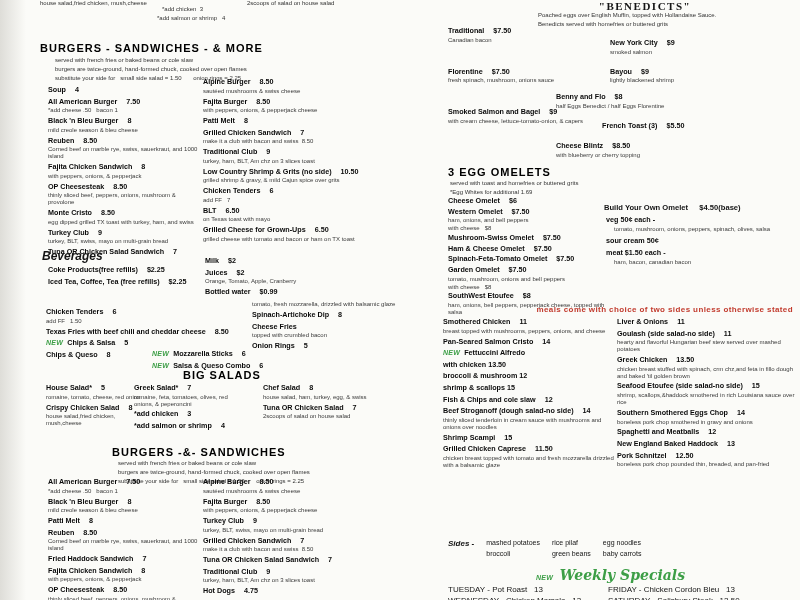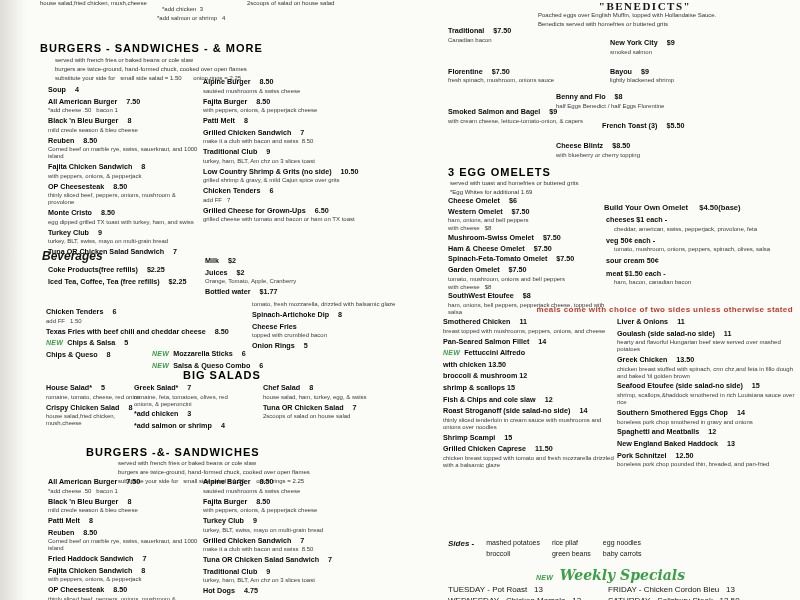--- a/index.html
+++ b/index.html
@@ -62,32 +62,33 @@
       <div class="mi"><span class="nm">Tuna OR Chicken Salad Sandwich</span><span class="pr">7</span></div>
     </div>
   <div class="abs" style="left:203px;top:78px;width:180px">
       <div class="mi"><span class="nm">Alpine Burger</span><span class="pr">8.50</span><div class="ds">sautéed mushrooms &amp; swiss cheese</div></div>
       <div class="mi"><span class="nm">Fajita Burger</span><span class="pr">8.50</span><div class="ds">with peppers, onions, &amp; pepperjack cheese</div></div>
       <div class="mi"><span class="nm">Patti Melt</span><span class="pr">8</span></div>
       <div class="mi"><span class="nm">Grilled Chicken Sandwich</span><span class="pr">7</span><div class="ds">make it a club with bacon and swiss&nbsp;&nbsp;8.50</div></div>
       <div class="mi"><span class="nm">Traditional Club</span><span class="pr">9</span><div class="ds">turkey, ham, BLT, Am chz on 3 slices toast</div></div>
       <div class="mi"><span class="nm">Low Country Shrimp &amp; Grits (no side)</span><span class="pr">10.50</span><div class="ds">grilled shrimp &amp; gravy, &amp; mild Cajun spice over grits</div></div>
       <div class="mi"><span class="nm">Chicken Tenders</span><span class="pr">6</span><div class="ds">add FF&nbsp;&nbsp;&nbsp;7</div></div>
+      <div class="mi"><span class="nm">BLT</span><span class="pr">6.50</span><div class="ds">on Texas toast with mayo</div></div>
       <div class="mi"><span class="nm">Grilled Cheese for Grown-Ups</span><span class="pr">6.50</span><div class="ds">grilled cheese with tomato and bacon or ham on TX toast</div></div>
     </div>
 
   <h2 class="abs script-title" style="left:42px;top:249px">Beverages</h2>
   <div class="abs" style="left:48px;top:266px;width:160px">
       <div class="mi"><span class="nm">Coke Products(free refills)</span><span class="pr">$2.25</span></div>
       <div class="mi"><span class="nm">Iced Tea, Coffee, Tea (free refills)</span><span class="pr">$2.25</span></div>
     </div>
   <div class="abs" style="left:205px;top:257px;width:160px">
       <div class="mi"><span class="nm">Milk</span><span class="pr">$2</span></div>
       <div class="mi"><span class="nm">Juices</span><span class="pr">$2</span><div class="ds">Orange, Tomato, Apple, Cranberry</div></div>
-      <div class="mi"><span class="nm">Bottled water</span><span class="pr">$1.77</span></div>
+      <div class="mi"><span class="nm">Bottled water</span><span class="pr">$0.99</span></div>
     </div>
 
   <div class="abs" style="left:46px;top:308px;width:190px">
       <div class="mi"><span class="nm">Chicken Tenders</span><span class="pr">6</span><div class="ds">add FF&nbsp;&nbsp;&nbsp;1.50</div></div>
       <div class="mi"><span class="nm">Texas Fries with beef chili and cheddar cheese</span><span class="pr">8.50</span></div>
       <div class="mi"><span class="new">NEW</span> <span class="nm">Chips &amp; Salsa</span><span class="pr">5</span></div>
       <div class="mi"><span class="nm">Chips &amp; Queso</span><span class="pr">8</span></div>
     </div>
   <div class="abs" style="left:152px;top:350px;width:150px">
       <div class="mi"><span class="new">NEW</span> <span class="nm">Mozzarella Sticks</span><span class="pr">6</span></div>
@@ -110,21 +111,21 @@
   <div class="abs" style="left:134px;top:384px;width:112px">
       <div class="mi"><span class="nm">Greek Salad*</span><span class="pr">7</span><div class="ds">romaine, feta, tomatoes, olives, red onions, &amp; peperoncini</div></div>
       <div class="mi"><span class="nm">*add chicken</span><span class="pr">3</span></div>
       <div class="mi"><span class="nm">*add salmon or shrimp</span><span class="pr">4</span></div>
     </div>
   <div class="abs" style="left:263px;top:384px;width:118px">
       <div class="mi"><span class="nm">Chef Salad</span><span class="pr">8</span><div class="ds">house salad, ham, turkey, egg, &amp; swiss</div></div>
       <div class="mi"><span class="nm">Tuna OR Chicken Salad</span><span class="pr">7</span><div class="ds">2scoops of salad on house salad</div></div>
     </div>
 
-  <h2 class="abs sec-title" style="left:86px;top:446px">BURGERS -&amp;- SANDWICHES</h2>
+  <h2 class="abs sec-title" style="left:112px;top:446px">BURGERS -&amp;- SANDWICHES</h2>
   <div class="abs sub" style="left:118px;top:459px">
       <div>served with french fries or baked beans or cole slaw</div>
       <div>burgers are twice-ground, hand-formed chuck, cooked over open flames</div>
       <div>substitute your side for&nbsp;&nbsp; small side salad = 1.50&nbsp;&nbsp;&nbsp;&nbsp;&nbsp;&nbsp; onion rings = 2.25</div>
     </div>
   <div class="abs" style="left:48px;top:478px;width:152px">
       <div class="mi"><span class="nm">All American Burger</span><span class="pr">7.50</span><div class="ds">*add cheese .50&nbsp;&nbsp; bacon 1</div></div>
       <div class="mi"><span class="nm">Black 'n Bleu Burger</span><span class="pr">8</span><div class="ds">mild creole season &amp; bleu cheese</div></div>
       <div class="mi"><span class="nm">Patti Melt</span><span class="pr">8</span></div>
       <div class="mi"><span class="nm">Reuben</span><span class="pr">8.50</span><div class="ds">Corned beef on marble rye, swiss, sauerkraut, and 1000 island</div></div>
@@ -175,37 +176,36 @@
       <div class="mi"><span class="nm">Spinach-Feta-Tomato Omelet</span><span class="pr">$7.50</span></div>
       <div class="mi"><span class="nm">Garden Omelet</span><span class="pr">$7.50</span><div class="ds">tomato, mushroom, onions and bell peppers</div><div class="ds">with cheese&nbsp;&nbsp;&nbsp;$8</div></div>
       <div class="mi"><span class="nm">SouthWest Etoufee</span><span class="pr">$8</span><div class="ds">ham, onions, bell peppers, pepperjack cheese, topped with salsa</div></div>
     </div>
 
   <div class="abs byo-title" style="left:604px;top:203px">
     <span>Build Your Own Omelet</span>
     <span class="pr">$4.50(base)</span>
   </div>
   <div class="abs byo tight" style="left:606px;top:216px;width:190px">
-      <div class="mi"><span class="nm">cheeses $1 each -</span><div class="ds">cheddar, american, swiss, pepperjack, provolone, feta</div></div>
       <div class="mi"><span class="nm">veg 50¢ each -</span><div class="ds">tomato, mushroom, onions, peppers, spinach, olives, salsa</div></div>
       <div class="mi"><span class="nm">sour cream 50¢</span></div>
       <div class="mi"><span class="nm">meat $1.50 each -</span><div class="ds">ham, bacon, canadian bacon</div></div>
     </div>
 
   <div class="abs note" style="left:448px;top:305px;width:345px">meals come with choice of two sides unless otherwise stated</div>
 
   <div class="abs ent" style="left:443px;top:318px;width:172px">
       <div class="mi"><span class="nm">Smothered Chicken</span><span class="pr">11</span><div class="ds">breast topped with mushrooms, peppers, onions, and cheese</div></div>
-      <div class="mi"><span class="nm">Pan-Seared Salmon Fillet</span><span class="pr">14</span></div>
+      <div class="mi"><span class="nm">Pan-Seared Salmon Cristo</span><span class="pr">14</span></div>
       <div class="mi"><span class="new">NEW</span> <span class="nm">Fettuccini Alfredo</span></div>
       <div class="mi ind"><span class="nm">with chicken 13.50</span></div>
       <div class="mi ind"><span class="nm">broccoli &amp; mushroom 12</span></div>
       <div class="mi ind"><span class="nm">shrimp &amp; scallops 15</span></div>
       <div class="mi"><span class="nm">Fish &amp; Chips and cole slaw</span><span class="pr">12</span></div>
-      <div class="mi"><span class="nm">Roast Stroganoff (side salad-no side)</span><span class="pr">14</span><div class="ds">thinly sliced tenderloin in cream sauce with mushrooms and onions over noodles</div></div>
+      <div class="mi"><span class="nm">Beef Stroganoff (dough salad-no side)</span><span class="pr">14</span><div class="ds">thinly sliced tenderloin in cream sauce with mushrooms and onions over noodles</div></div>
       <div class="mi"><span class="nm">Shrimp Scampi</span><span class="pr">15</span></div>
       <div class="mi"><span class="nm">Grilled Chicken Caprese</span><span class="pr">11.50</span><div class="ds">chicken breast topped with tomato and fresh mozzarella drizzled with a balsamic glaze</div></div>
     </div>
   <div class="abs ent" style="left:617px;top:318px;width:180px">
       <div class="mi"><span class="nm">Liver &amp; Onions</span><span class="pr">11</span></div>
       <div class="mi"><span class="nm">Goulash (side salad-no side)</span><span class="pr">11</span><div class="ds">hearty and flavorful Hungarian beef stew served over mashed potatoes</div></div>
       <div class="mi"><span class="nm">Greek Chicken</span><span class="pr">13.50</span><div class="ds">chicken breast stuffed with spinach, crm chz,and feta in fillo dough and baked 'til golden brown</div></div>
       <div class="mi"><span class="nm">Seafood Etoufee (side salad-no side)</span><span class="pr">15</span><div class="ds">shrimp, scallops,&amp;haddock smothered in rich Louisiana sauce over rice</div></div>
       <div class="mi"><span class="nm">Southern Smothered Eggs Chop</span><span class="pr">14</span><div class="ds">boneless pork chop smothered in gravy and onions</div></div>
       <div class="mi"><span class="nm">Spaghetti and Meatballs</span><span class="pr">12</span></div>

